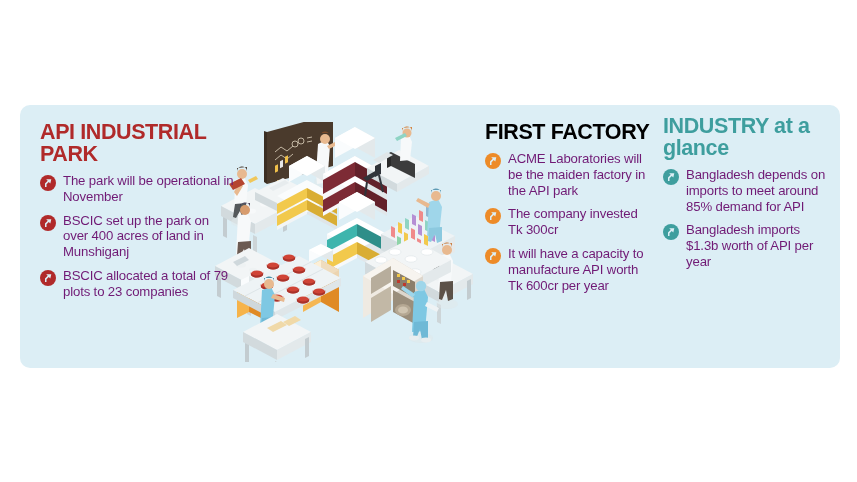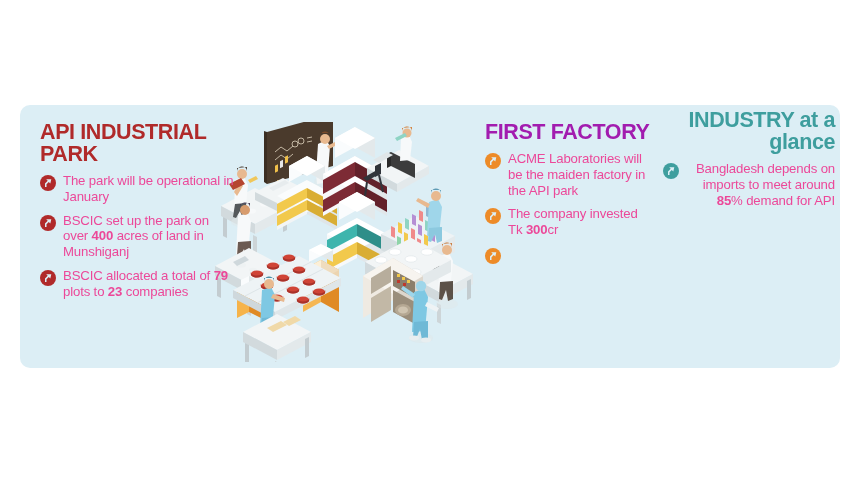--- a/index.html
+++ b/index.html
@@ -20,21 +20,21 @@
     left: 20px; top: 105px;
     width: 820px; height: 263px;
     background: #dceef5;
     border-radius: 10px;
   }
 
   
   .col { position: absolute; }
   #col-park     { left: 40px;  top: 122px; width: 195px; }
   #col-factory  { left: 485px; top: 122px; width: 168px; }
-  #col-industry { left: 663px; top: 110px; width: 172px; text-align: right; }
+  #col-industry { left: 663px; top: 116px; width: 172px; }
 
   .col-title {
     font-weight: bold;
     letter-spacing: -0.4px;
     line-height: 1.02;
     font-size: 21px;
     margin-bottom: 7px;
   }
   #col-park .col-title     { color: #b02a2a; font-size: 21.5px; }
   #col-factory .col-title  { color: #ed8b28; font-size: 21.5px; }
@@ -52,24 +52,24 @@
     width: 16px; height: 16px;
     margin-right: 7px;
     margin-top: 2px;
     border-radius: 50%;
     position: relative;
   }
   .bullet svg { display: block; width: 16px; height: 16px; }
   .btext {
     font-size: 13.2px;
     line-height: 1.2;
-    color: #ec4899;
+    color: #701a75;
     letter-spacing: -0.15px;
   }
-  .btext b { font-weight: bold; }
+  .btext b { font-weight: normal; }
 
   #col-park .bullet-fill     { fill: #b02a2a; }
   #col-factory .bullet-fill  { fill: #ed8b28; }
   #col-industry .bullet-fill { fill: #3e9e9e; }
 
   
   #illustration {
     position: absolute;
     left: 215px; top: 122px;
     width: 265px; height: 240px;
@@ -460,21 +460,21 @@
   <div class="col" id="col-park">
     <div class="col-title" style="color: rgb(176, 42, 42);">API INDUSTRIAL PARK</div>
     <ul class="blist">
       <li class="bitem">
         <span class="bullet">
           <svg viewBox="0 0 16 16">
               <circle cx="8" cy="8" r="8" class="bullet-fill" fill="#b02a2a"></circle>
             <path d="M11.3 4.2 L6.2 4.2 L7.7 5.8 L5.0 8.6 L5.0 11.9 L6.5 11.9 L6.5 9.2 L8.8 6.9 L10.3 8.5 Z" fill="#dceef5"></path>
           </svg>
         </span>
-        <span class="btext">The park will be operational in January</span>
+        <span class="btext">The park will be operational in November</span>
       </li>
       <li class="bitem">
         <span class="bullet">
           <svg viewBox="0 0 16 16">
               <circle cx="8" cy="8" r="8" class="bullet-fill" fill="#b02a2a"></circle>
             <path d="M11.3 4.2 L6.2 4.2 L7.7 5.8 L5.0 8.6 L5.0 11.9 L6.5 11.9 L6.5 9.2 L8.8 6.9 L10.3 8.5 Z" fill="#dceef5"></path>
           </svg>
         </span>
         <span class="btext">BSCIC set up the park on over <b>400</b> acres of land in Munshiganj</span>
       </li>
@@ -484,21 +484,21 @@
               <circle cx="8" cy="8" r="8" class="bullet-fill" fill="#b02a2a"></circle>
             <path d="M11.3 4.2 L6.2 4.2 L7.7 5.8 L5.0 8.6 L5.0 11.9 L6.5 11.9 L6.5 9.2 L8.8 6.9 L10.3 8.5 Z" fill="#dceef5"></path>
           </svg>
         </span>
         <span class="btext">BSCIC allocated a total of <b>79</b> plots to <b>23</b> companies</span>
       </li>
     </ul>
   </div>
 
   <div class="col" id="col-factory">
-    <div class="col-title" style="color: #a21caf;">FIRST FACTORY</div>
+    <div class="col-title" style="color: #000000;">FIRST FACTORY</div>
     <ul class="blist">
       <li class="bitem">
         <span class="bullet">
           <svg viewBox="0 0 16 16">
               <circle cx="8" cy="8" r="8" class="bullet-fill" fill="#ed8b28"></circle>
             <path d="M11.3 4.2 L6.2 4.2 L7.7 5.8 L5.0 8.6 L5.0 11.9 L6.5 11.9 L6.5 9.2 L8.8 6.9 L10.3 8.5 Z" fill="#dceef5"></path>
           </svg>
         </span>
         <span class="btext">ACME Laboratories will be the maiden factory in the API park</span>
       </li>
@@ -511,32 +511,42 @@
         </span>
         <span class="btext">The company invested Tk <b>300</b>cr</span>
       </li>
       <li class="bitem">
         <span class="bullet">
           <svg viewBox="0 0 16 16">
               <circle cx="8" cy="8" r="8" class="bullet-fill" fill="#ed8b28"></circle>
             <path d="M11.3 4.2 L6.2 4.2 L7.7 5.8 L5.0 8.6 L5.0 11.9 L6.5 11.9 L6.5 9.2 L8.8 6.9 L10.3 8.5 Z" fill="#dceef5"></path>
           </svg>
         </span>
+        <span class="btext">It will have a capacity to manufacture API worth Tk <b>600</b>cr per year</span>
       </li>
     </ul>
   </div>
 
   <div class="col" id="col-industry">
     <div class="col-title" style="color: rgb(62, 158, 158);">INDUSTRY at a glance</div>
     <ul class="blist">
       <li class="bitem">
         <span class="bullet">
           <svg viewBox="0 0 16 16">
               <circle cx="8" cy="8" r="8" class="bullet-fill" fill="#3e9e9e"></circle>
             <path d="M11.3 4.2 L6.2 4.2 L7.7 5.8 L5.0 8.6 L5.0 11.9 L6.5 11.9 L6.5 9.2 L8.8 6.9 L10.3 8.5 Z" fill="#dceef5"></path>
           </svg>
         </span>
         <span class="btext">Bangladesh depends on imports to meet around <b>85</b>% demand for API</span>
       </li>
+      <li class="bitem">
+        <span class="bullet">
+          <svg viewBox="0 0 16 16">
+              <circle cx="8" cy="8" r="8" class="bullet-fill" fill="#3e9e9e"></circle>
+            <path d="M11.3 4.2 L6.2 4.2 L7.7 5.8 L5.0 8.6 L5.0 11.9 L6.5 11.9 L6.5 9.2 L8.8 6.9 L10.3 8.5 Z" fill="#dceef5"></path>
+          </svg>
+        </span>
+        <span class="btext">Bangladesh imports $<b>1.3</b>b worth of API per year</span>
+      </li>
     </ul>
   </div>
 
 </div>
 
 </body></html>

